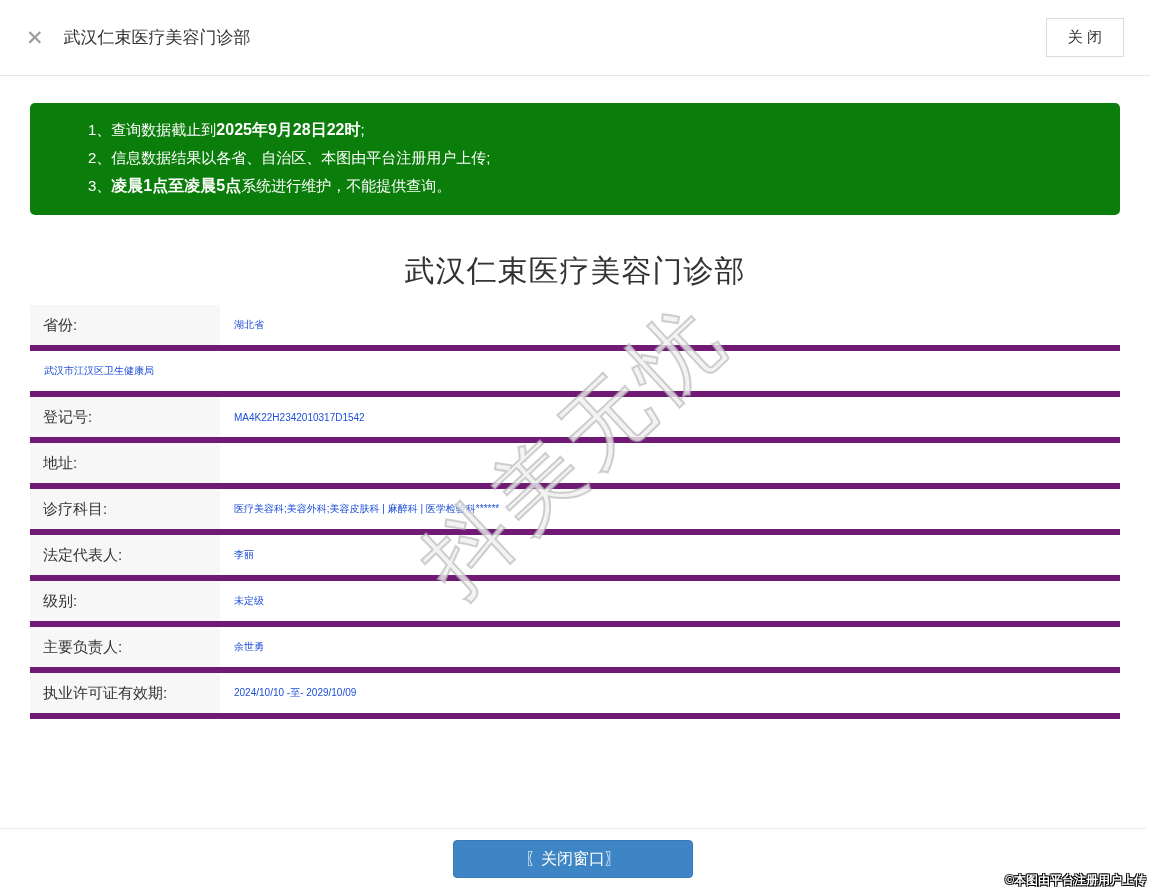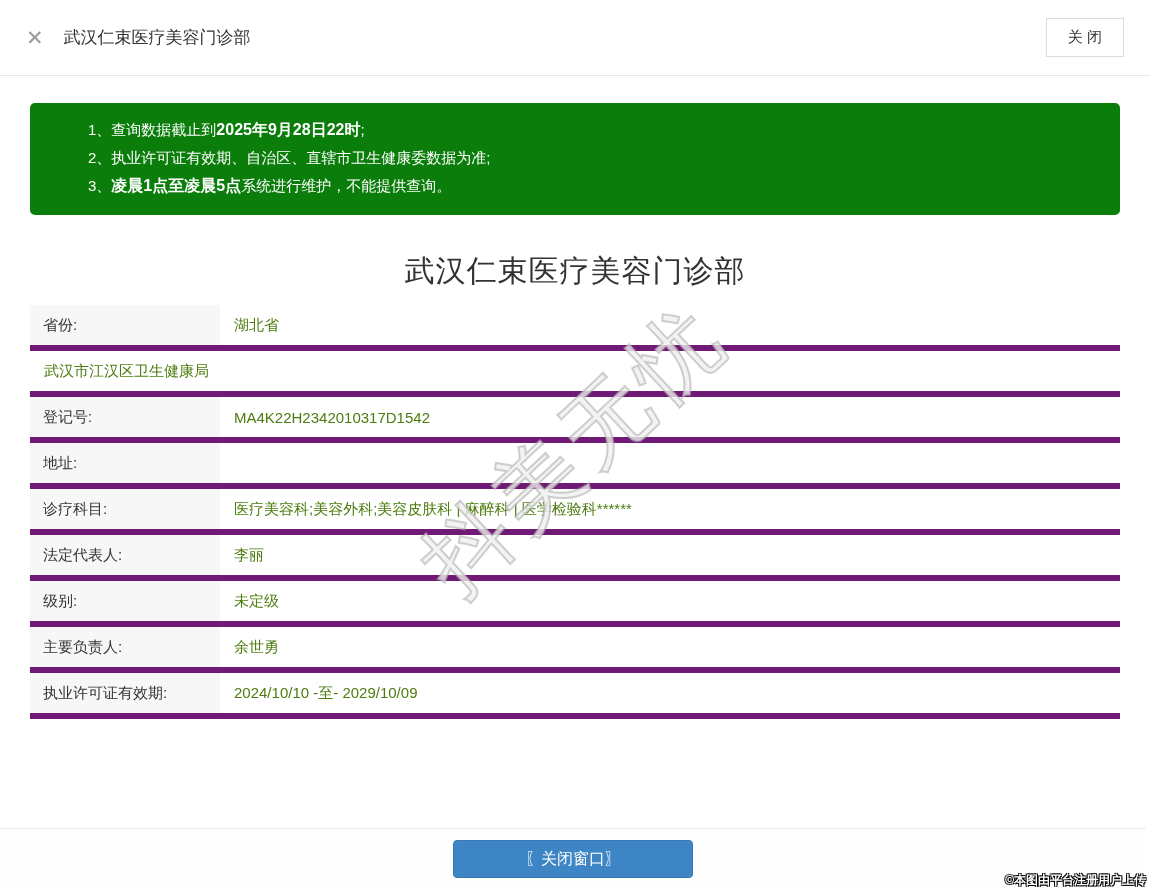--- a/index.html
+++ b/index.html
@@ -77,22 +77,22 @@
     align-items: center;
     padding-left: 13px;
     font-size: 15px;
     color: #333;
     flex-shrink: 0;
   }
   .cell-value {
     display: flex;
     align-items: center;
     padding-left: 14px;
-    font-size: 15px;
-    color: #4d7c0f;
+    font-size: 10px;
+    color: #1d4ed8;
   }
   
   .wm-diagonal {
     position: absolute;
     left: 340px;
     top: 392px;
     width: 470px;
     text-align: center;
     transform: rotate(-43deg);
     font-size: 86px;
@@ -143,21 +143,21 @@
 
   <div class="topbar">
     <span class="x-icon">✕</span>
     <span class="topbar-title">武汉仁束医疗美容门诊部</span>
     <span class="topbar-spacer"></span>
     <button class="close-btn">关 闭</button>
   </div>
 
   <div class="notice">
     <div><span>1、</span><span>查询数据截止到</span><b>2025年9月28日22时</b><span>;</span></div>
-    <div><span>2、</span><span>执业许可证有效期、自治区、直辖市卫生健康委数据为准;</span><b></b><span></span></div>
+    <div><span>2、</span><span>信息数据结果以各省、自治区、本图由平台注册用户上传;</span><b></b><span></span></div>
     <div><span>3、</span><span></span><b>凌晨1点至凌晨5点</b><span>系统进行维护，不能提供查询。</span></div>
   </div>
 
   <h1 class="doc-title">武汉仁束医疗美容门诊部</h1>
 
   <div class="detail-table">
     <div class="row">
       <div class="cell-label">省份:</div>
       <div class="cell-value">湖北省</div>
     </div>

